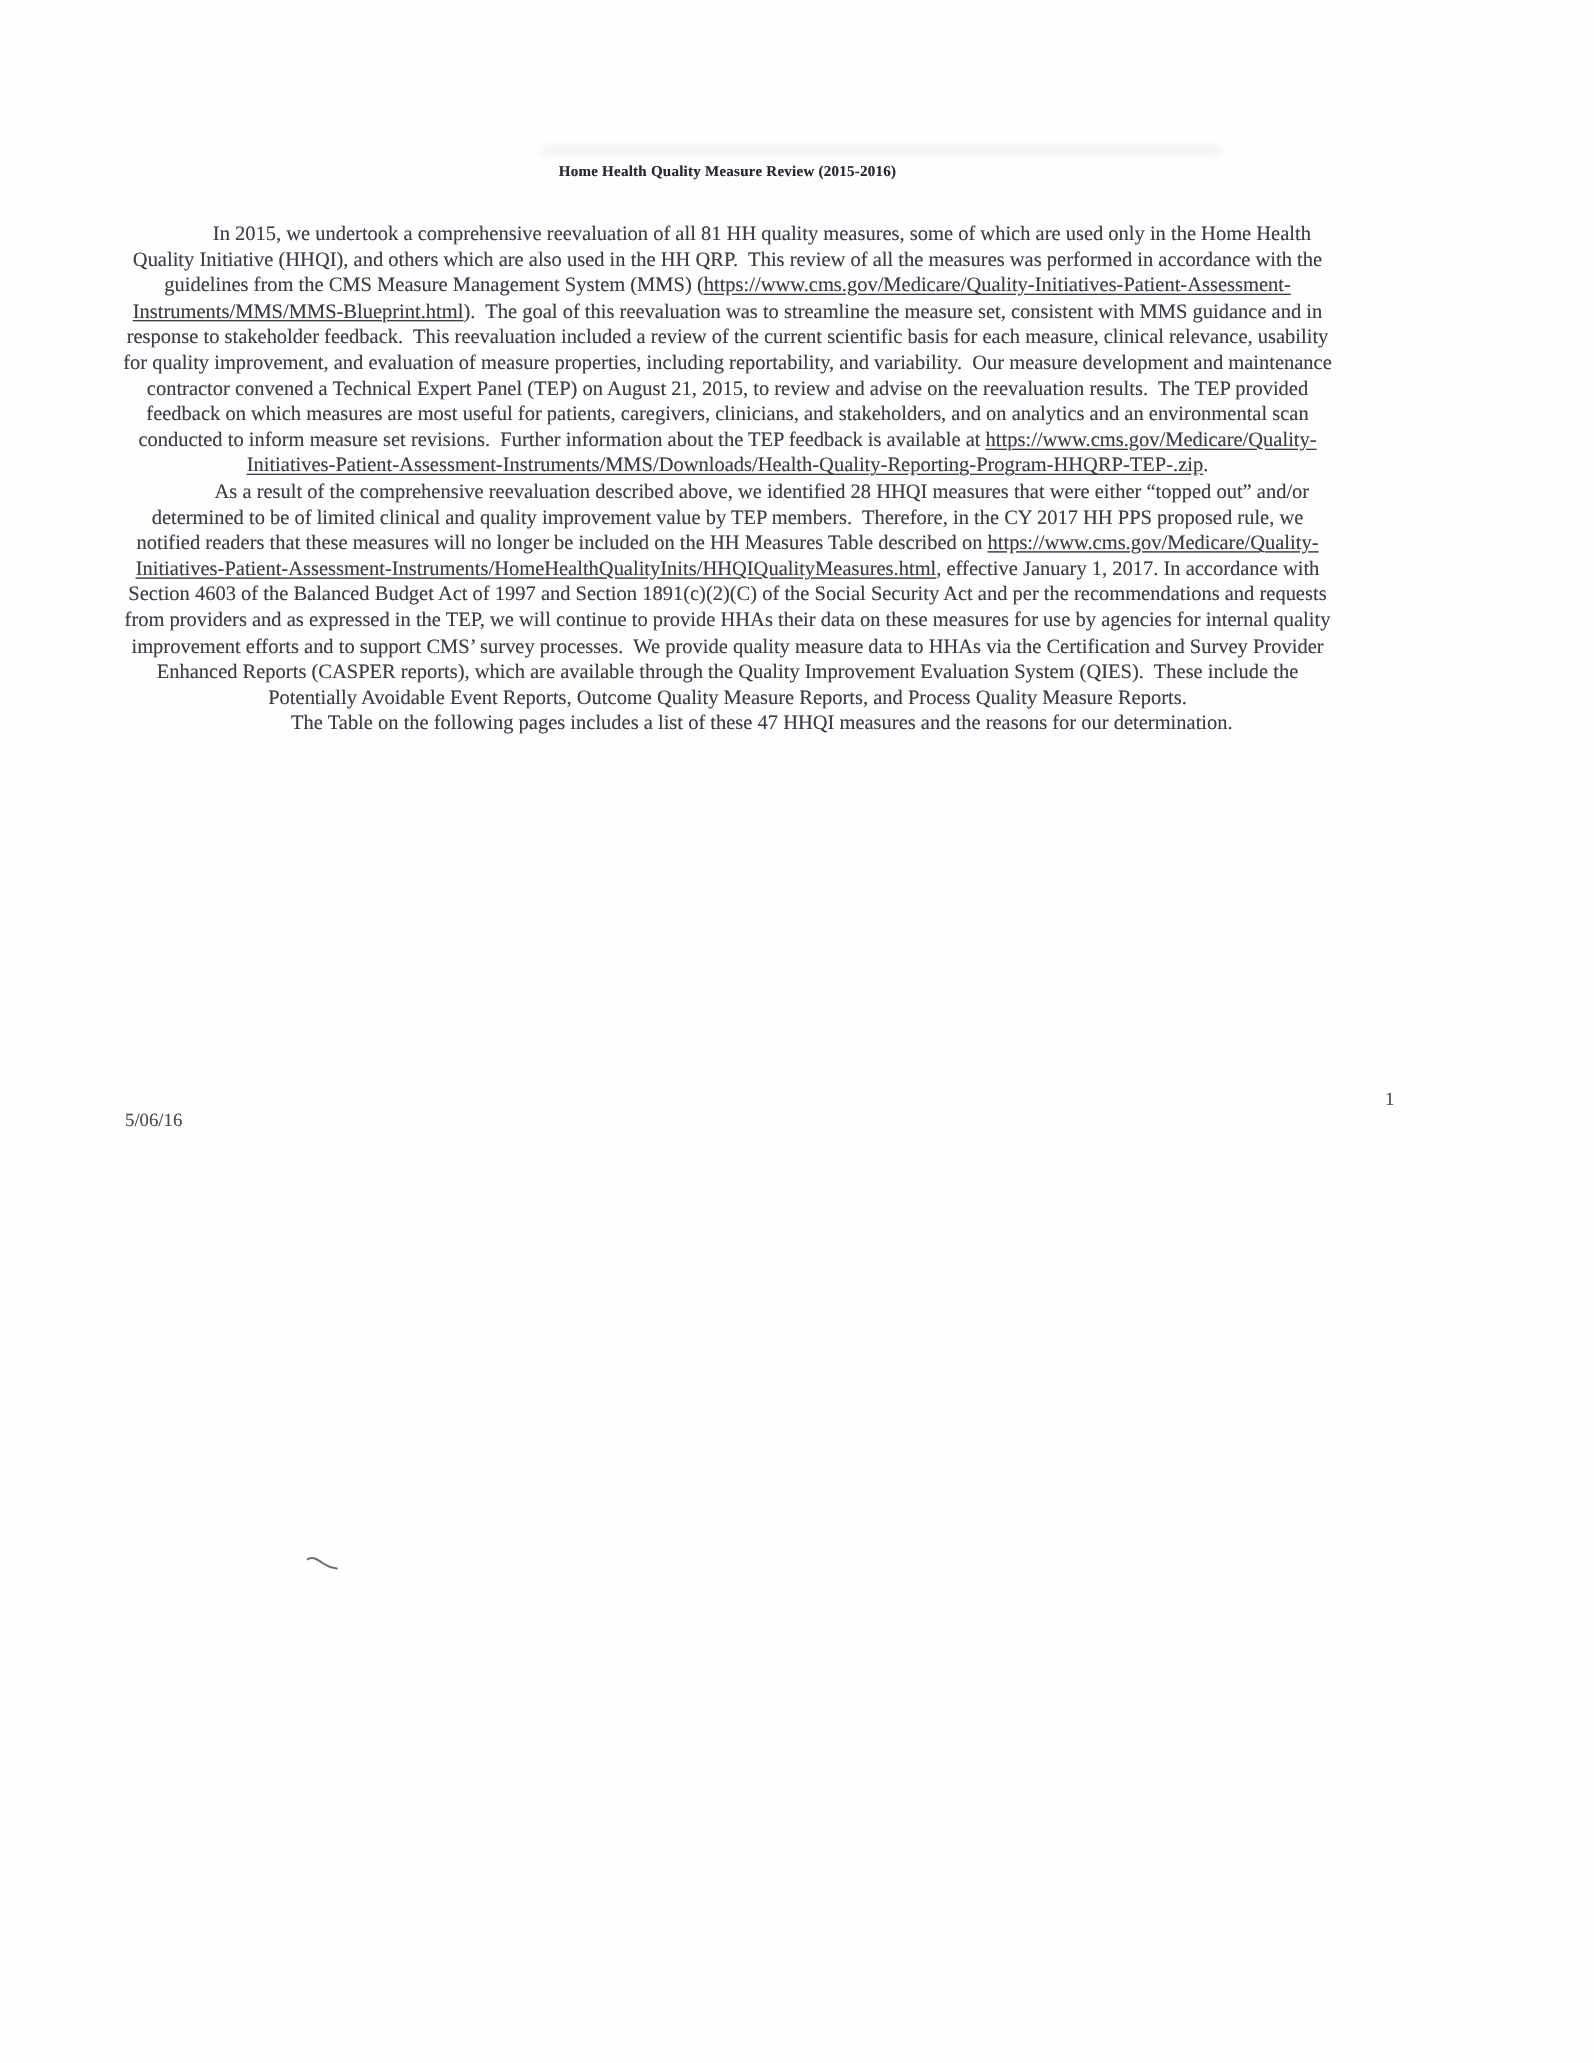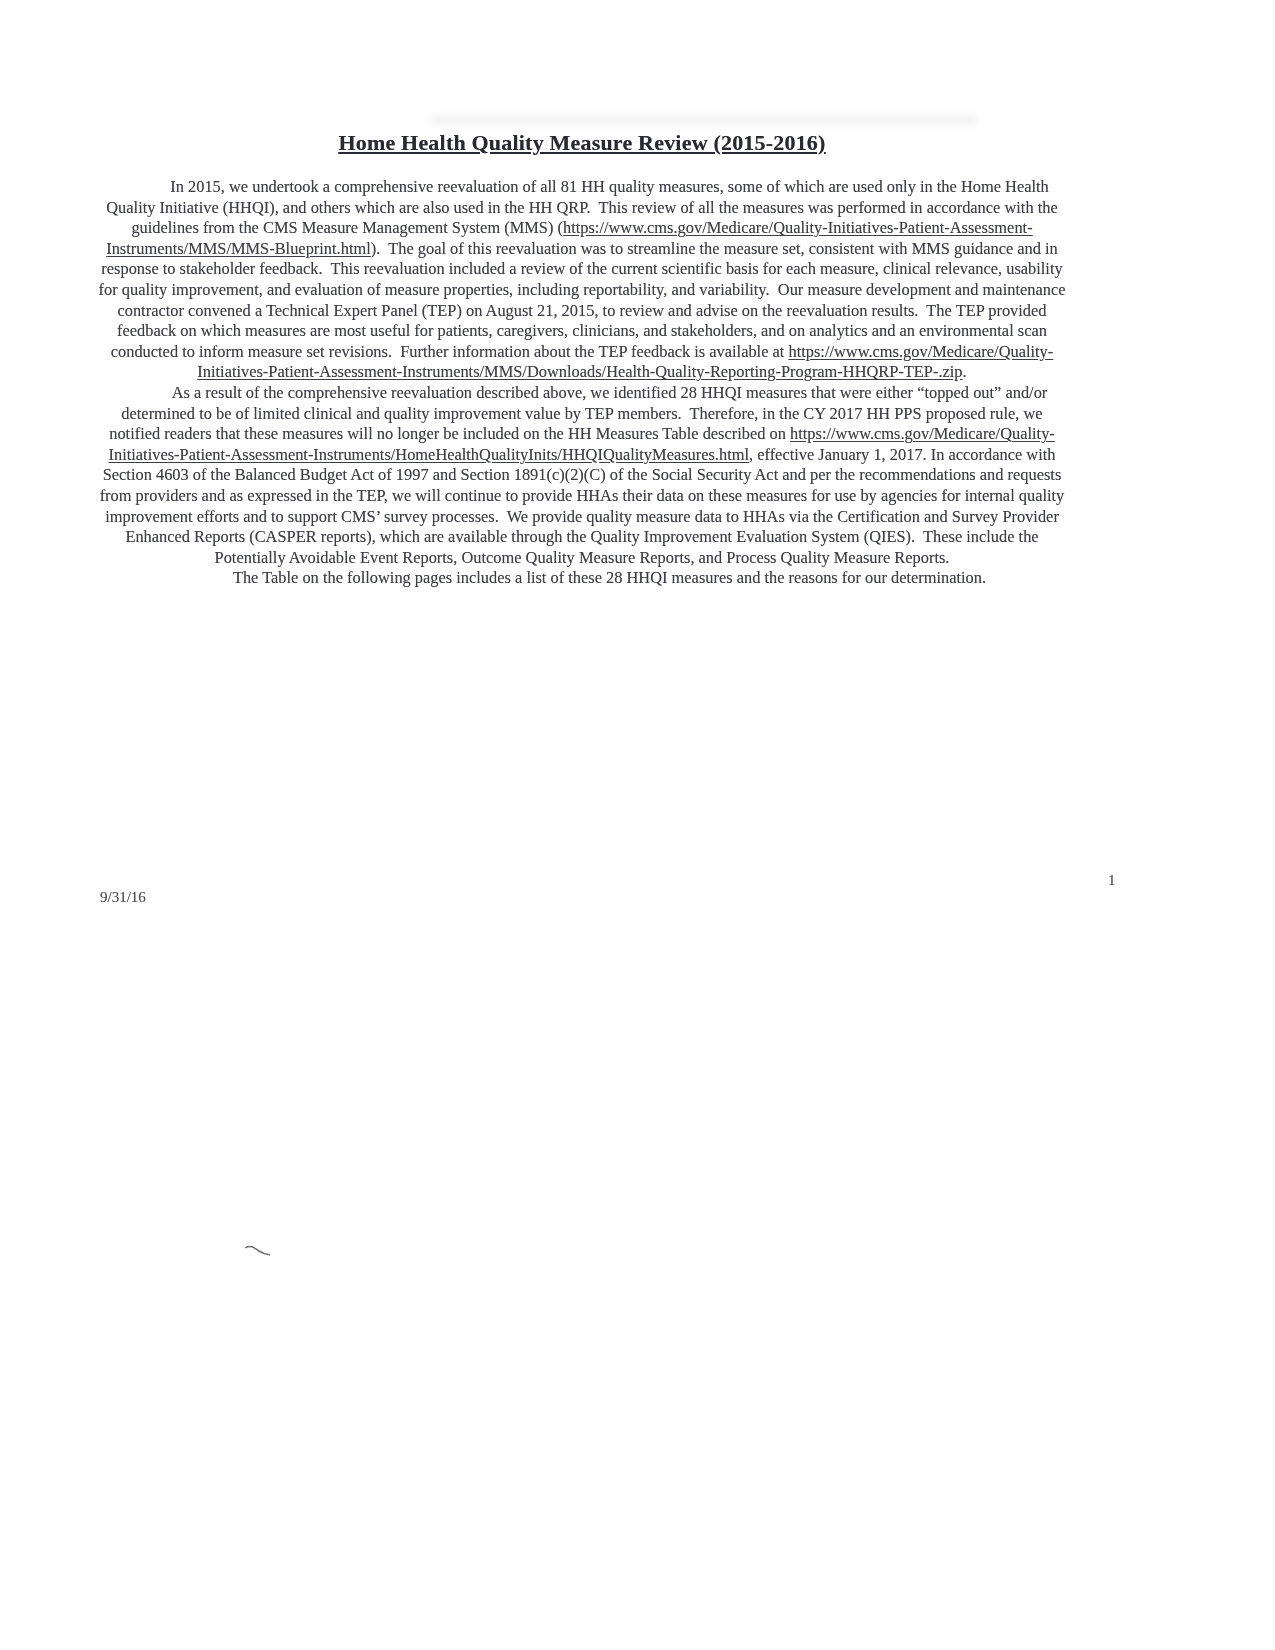--- a/index.html
+++ b/index.html
@@ -10,24 +10,23 @@
   }
   .page {
     position:relative; width:1275px; height:1650px;
     background:#fefefe; overflow:hidden;
   }
   .content {
     position:absolute; left:97px; top:130px; width:970px;
     color:#3d3e45;
   }
   .doc-title {
-    font-size:22px; font-weight:700; text-align:center;
-    color:#292a31; letter-spacing:.2px; margin-bottom:21px;
+    font-size:12px; font-weight:700; text-align:center;
+    color:#292a31; letter-spacing:.2px; margin-bottom:32px;
     text-shadow:0 0 .5px rgba(45,46,54,.55);
-    text-decoration:underline;
   }
   .para {
     font-size:16.4px; line-height:20.6px; text-indent:55px;
     text-align:center; white-space:pre-wrap;
     text-shadow:0 0 .5px rgba(60,61,70,.45);
   }
   .doc-link {
     color:inherit; text-decoration:underline;
     text-underline-offset:2px;
   }
@@ -52,25 +51,25 @@
 
 <div class="page">
 
   <div class="scan-smudge"></div>
 
   <div class="content">
     <div class="doc-title">Home Health Quality Measure Review (2015-2016)</div>
     <div>
         <p class="para">In 2015, we undertook a comprehensive reevaluation of all 81 HH quality measures, some of which are used only in the Home Health Quality Initiative (HHQI), and others which are also used in the HH QRP.  This review of all the measures was performed in accordance with the guidelines from the CMS Measure Management System (MMS) (<span class="doc-link" role="link">https://www.cms.gov/Medicare/Quality-Initiatives-Patient-Assessment-Instruments/MMS/MMS-Blueprint.html</span>).  The goal of this reevaluation was to streamline the measure set, consistent with MMS guidance and in response to stakeholder feedback.  This reevaluation included a review of the current scientific basis for each measure, clinical relevance, usability for quality improvement, and evaluation of measure properties, including reportability, and variability.  Our measure development and maintenance contractor convened a Technical Expert Panel (TEP) on August 21, 2015, to review and advise on the reevaluation results.  The TEP provided feedback on which measures are most useful for patients, caregivers, clinicians, and stakeholders, and on analytics and an environmental scan conducted to inform measure set revisions.  Further information about the TEP feedback is available at <span class="doc-link" role="link">https://www.cms.gov/Medicare/Quality-Initiatives-Patient-Assessment-Instruments/MMS/Downloads/Health-Quality-Reporting-Program-HHQRP-TEP-.zip</span>.</p>
         <p class="para">As a result of the comprehensive reevaluation described above, we identified 28 HHQI measures that were either “topped out” and/or determined to be of limited clinical and quality improvement value by TEP members.  Therefore, in the CY 2017 HH PPS proposed rule, we notified readers that these measures will no longer be included on the HH Measures Table described on <span class="doc-link" role="link">https://www.cms.gov/Medicare/Quality-Initiatives-Patient-Assessment-Instruments/HomeHealthQualityInits/HHQIQualityMeasures.html</span>, effective January 1, 2017. In accordance with Section 4603 of the Balanced Budget Act of 1997 and Section 1891(c)(2)(C) of the Social Security Act and per the recommendations and requests from providers and as expressed in the TEP, we will continue to provide HHAs their data on these measures for use by agencies for internal quality improvement efforts and to support CMS’ survey processes.  We provide quality measure data to HHAs via the Certification and Survey Provider Enhanced Reports (CASPER reports), which are available through the Quality Improvement Evaluation System (QIES).  These include the Potentially Avoidable Event Reports, Outcome Quality Measure Reports, and Process Quality Measure Reports.</p>
-        <p class="para">The Table on the following pages includes a list of these 28 HHQI measures and the reasons for our determination.</p>
+        <p class="para">The Table on the following pages includes a list of these 47 HHQI measures and the reasons for our determination.</p>
       </div>
   </div>
 
-  <div class="footer-date">9/31/16</div>
+  <div class="footer-date">5/06/16</div>
 
   <div class="page-number">1</div>
 
   <div class="pen-mark">
     <svg width="26" height="14" viewBox="0 0 26 14" aria-hidden="true">
       <path d="M1,3.5 C6,0.5 10,4.5 14,7 C17.5,9.2 21,10.5 24.5,10.8" stroke="#55565d" stroke-width="1.5" fill="none" stroke-linecap="round" opacity="0.85"></path>
     </svg>
   </div>
 
 </div>

